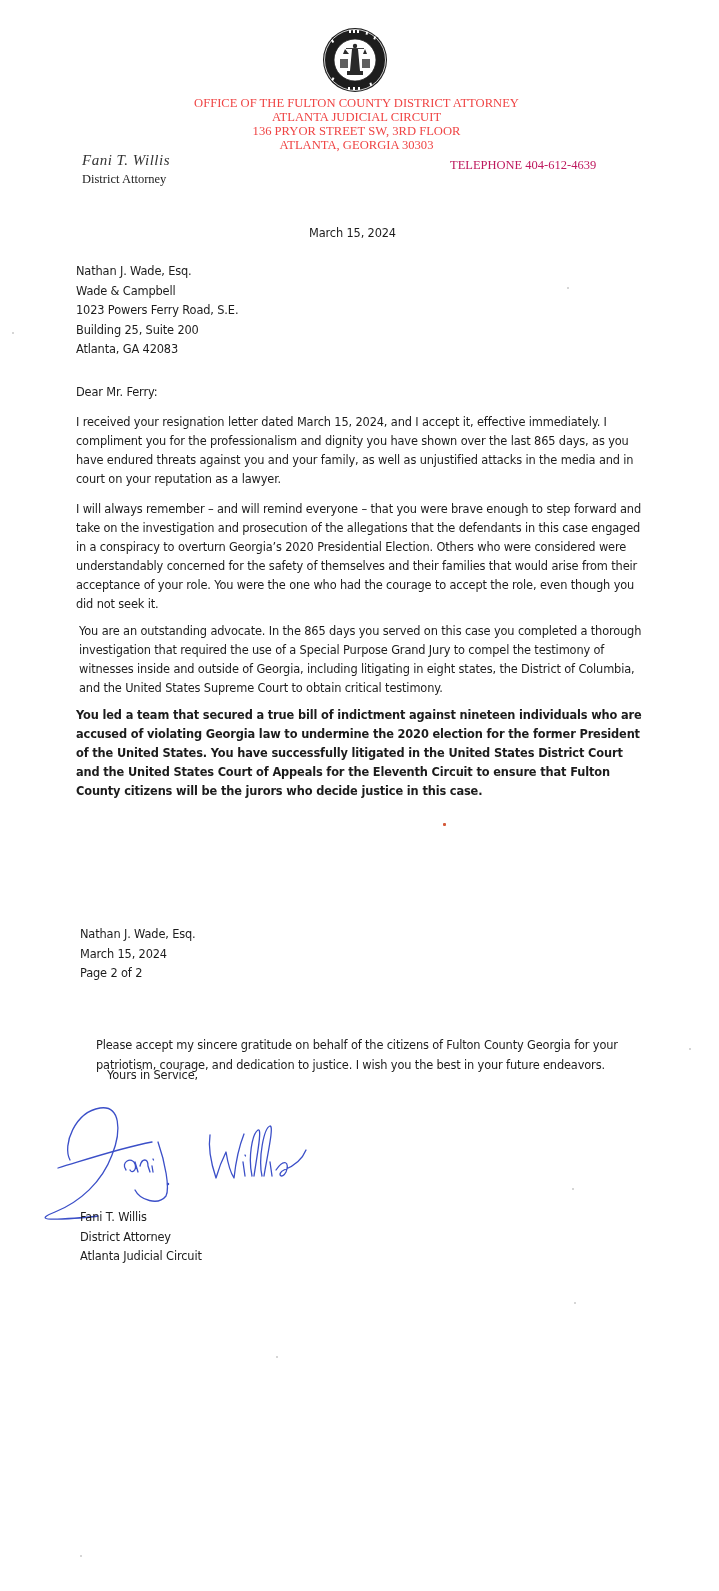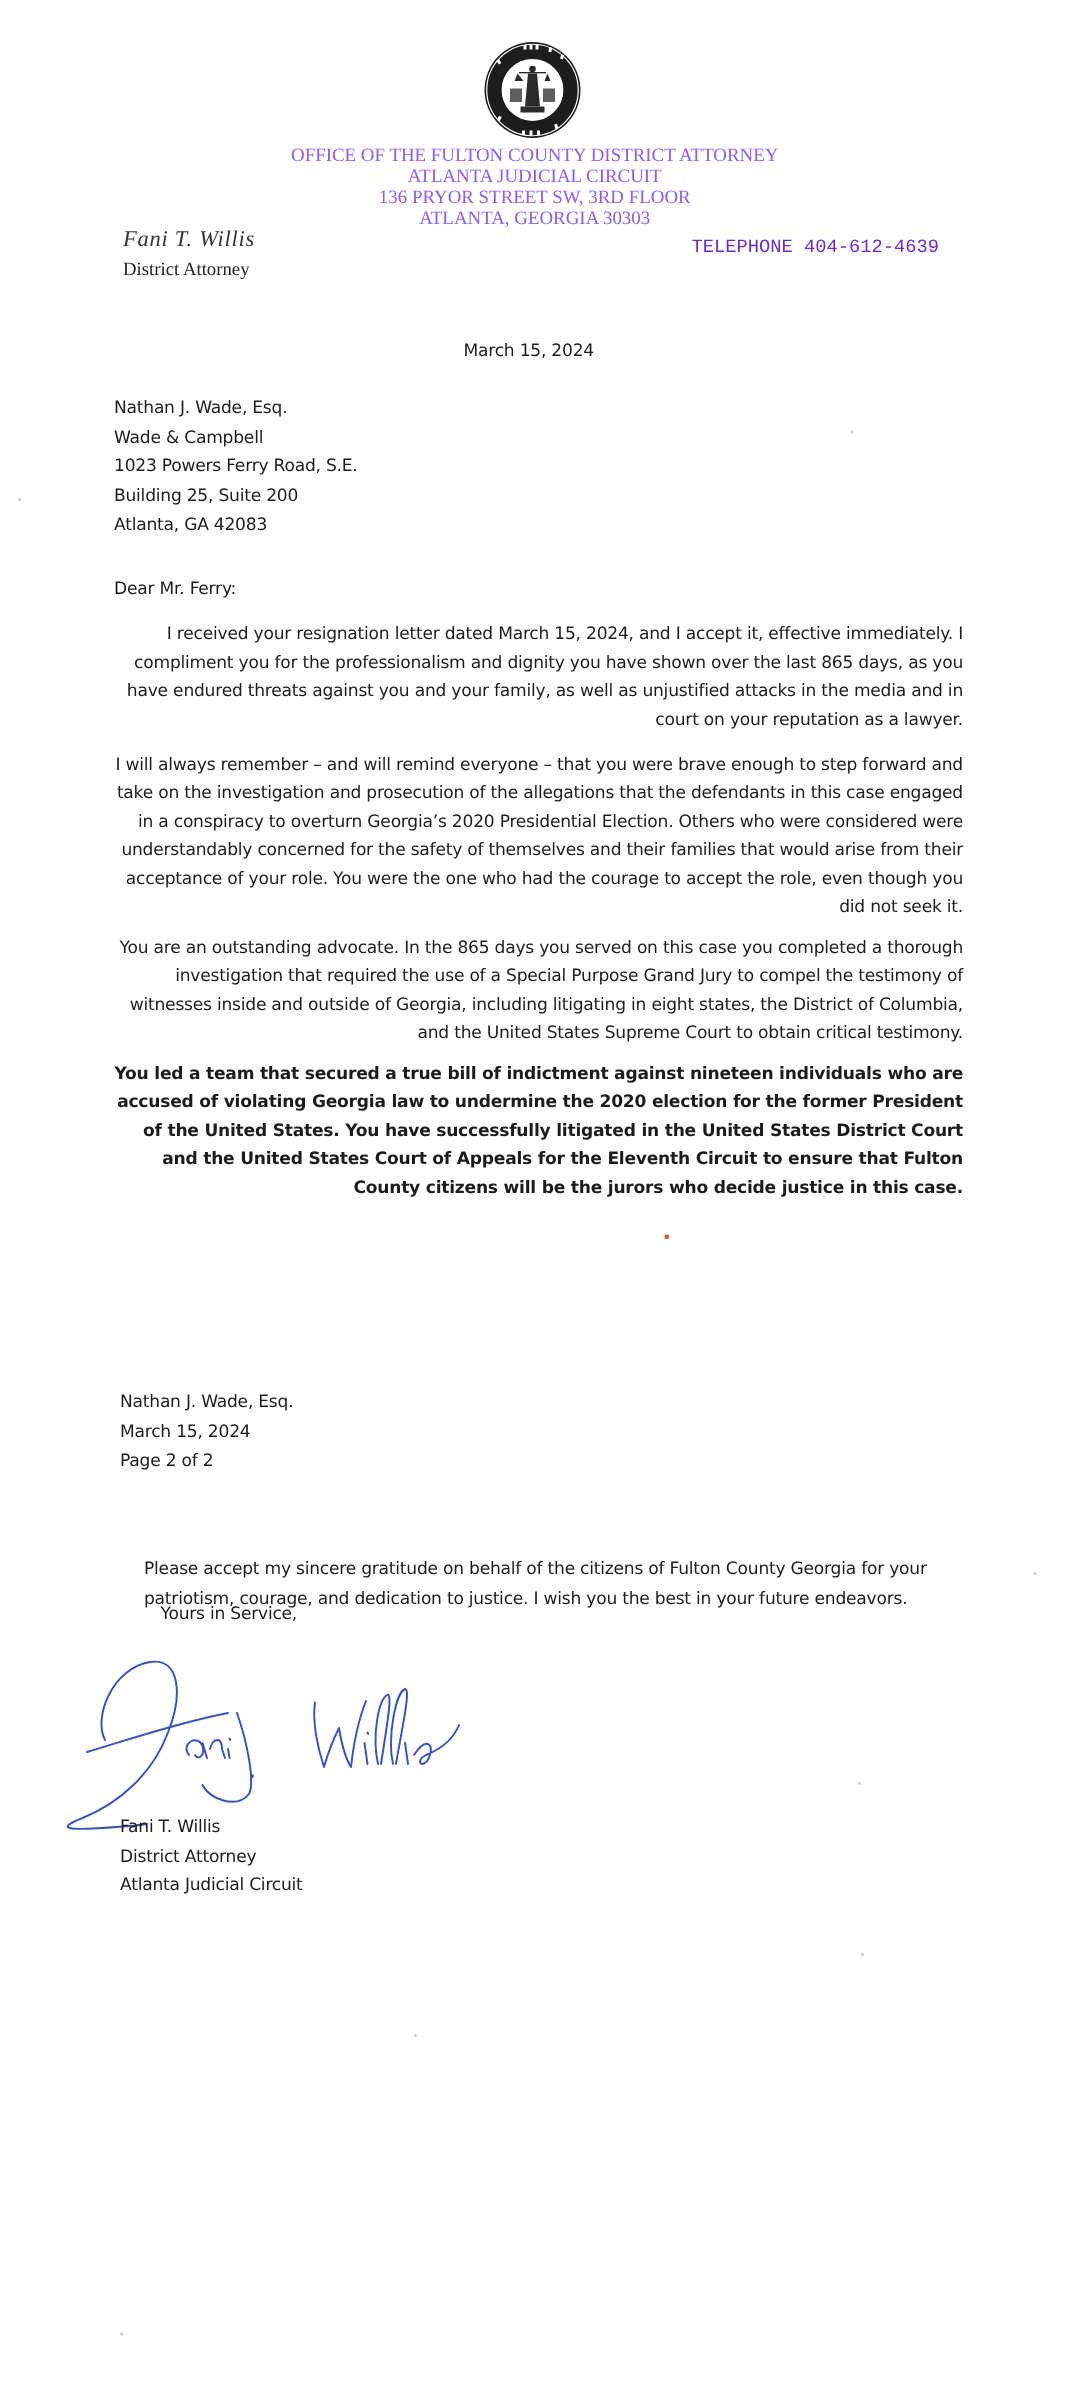--- a/index.html
+++ b/index.html
@@ -31,21 +31,21 @@
     }
     .letterhead {
       position: absolute;
       left: 0;
       top: 96px;
       width: 719px;
       text-align: center;
       font-family: "Liberation Serif", serif;
       font-size: 12.6px;
       line-height: 14px;
-      color: #8b5cf6;
+      color: #ef4444;
     }
     .letterhead .line {
       display: block;
       margin-left: -6px;
     }
     .da-script {
       position: absolute;
       left: 82px;
       top: 152px;
       font-family: "Liberation Serif", serif;
@@ -57,25 +57,25 @@
     .da-title {
       position: absolute;
       left: 82px;
       top: 172px;
       font-family: "Liberation Serif", serif;
       font-size: 12.5px;
       color: #222;
     }
     .telephone {
       position: absolute;
-      left: 461px;
+      left: 450px;
       top: 158px;
-      font-family: Liberation Mono, monospace;
+      font-family: Liberation Serif, serif;
       font-size: 12.5px;
-      color: #6d28d9;
+      color: #be185d;
     }
     
     .body-text {
       font-family: "DejaVu Sans", sans-serif;
       font-size: 11.4px;
       color: #1c1c1c;
       letter-spacing: -0.15px;
     }
     .date {
       position: absolute;
@@ -92,21 +92,21 @@
       position: absolute;
       left: 76px;
       top: 385px;
     }
     .para {
       position: absolute;
       left: 76px;
       width: 566px;
       line-height: 19px;
       margin: 0;
-      text-align: right;
+      text-align: left;
     }
     .p1 { top: 413px; }
     .p2 { top: 500px; }
     .p3 { top: 622px; }
     .p4 { top: 706px; font-weight: bold; }
     .p3 { padding-left: 3px; width: 563px; }
 
     .page2-header {
       position: absolute;
       left: 80px;

